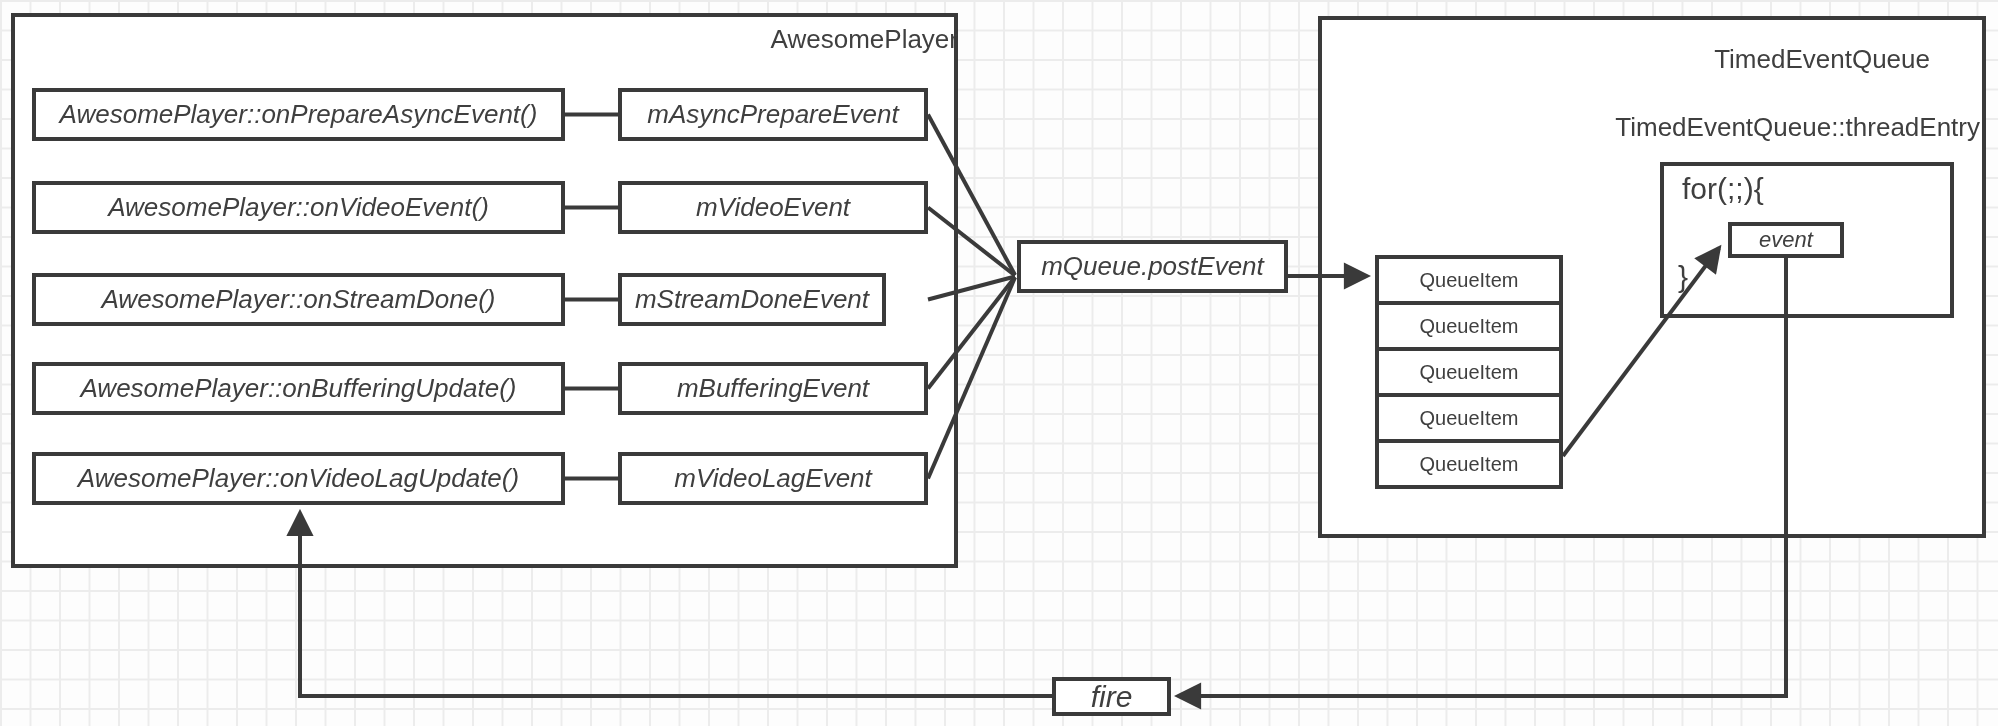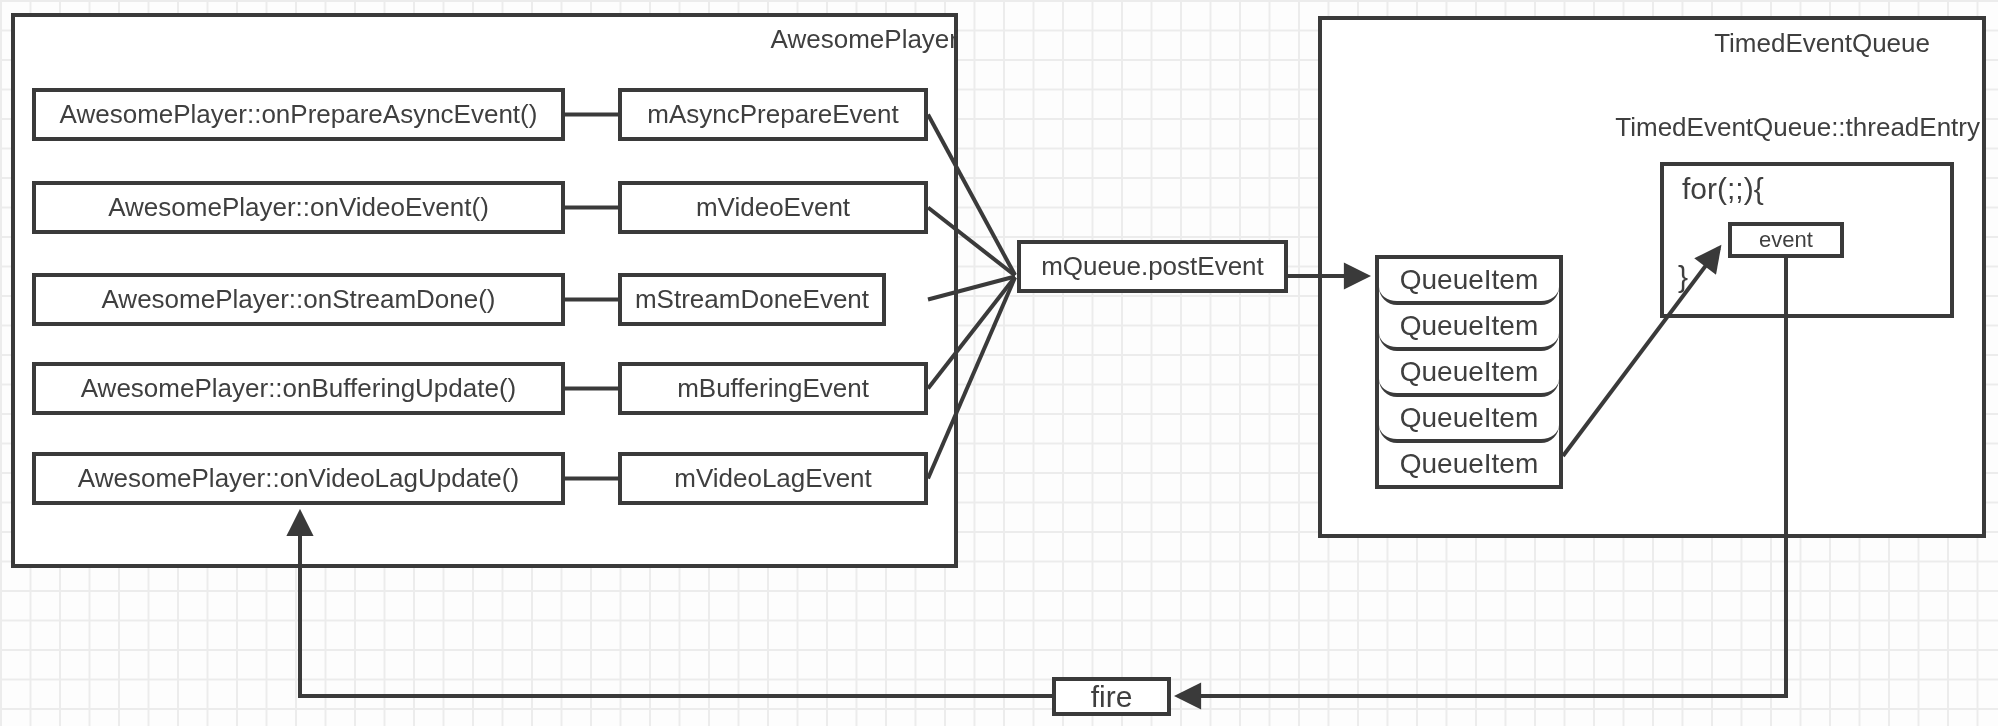--- a/index.html
+++ b/index.html
@@ -15,20 +15,21 @@
       linear-gradient(to bottom,#ececec 2px,transparent 2px);
     background-size:29.5px 29.5px;
   }
   .box{
     position:absolute;
     box-sizing:border-box;
     background:#ffffff;
     border:4px solid #3a3a3a;
     display:flex;align-items:center;justify-content:center;
     z-index:2;
+    font-style:italic;
   }
   .groupbox{
     position:absolute;
     box-sizing:border-box;
     background:#ffffff;
     border:4px solid #3a3a3a;
     z-index:1;
   }
   .lbl{
     position:absolute;
@@ -45,21 +46,21 @@
     position:absolute;z-index:3;
     font-size:30px;line-height:34px;white-space:nowrap;
   }
   .stack{
     position:absolute;left:1375px;top:255px;width:188px;height:234px;
     box-sizing:border-box;border:4px solid #3a3a3a;background:#fff;
     display:flex;flex-direction:column;z-index:2;
   }
   .cell{
     flex:1;display:flex;align-items:center;justify-content:center;
-    border-bottom:4px solid #3a3a3a;font-size:28px;border-radius:18px;
+    border-bottom:4px solid #3a3a3a;font-size:20px;
   }
   .cell:last-child{border-bottom:none;}
   .wires{position:absolute;left:0;top:0;z-index:10;pointer-events:none;}
 </style>
 </head>
 <body>
 
 <div class="canvas">
 
   <div class="groupbox" style="left:11px;top:13px;width:947px;height:555px"></div>
@@ -95,21 +96,21 @@
     </div>
   <div class="box" style="left:618px;top:452px;width:310px;height:53px">
     <span>mVideoLagEvent</span>
     </div>
 
   <div class="box" style="left:1017px;top:240px;width:271px;height:53px">
     <span>mQueue.postEvent</span>
     </div>
 
   <div class="groupbox" style="left:1318px;top:16px;width:668px;height:522px"></div>
-  <div class="lbl" style="left:1318px;top:28px;width:612px">TimedEventQueue</div>
+  <div class="lbl" style="left:1318px;top:44px;width:612px">TimedEventQueue</div>
   <div class="lbl" style="left:1560px;top:112px;width:420px">TimedEventQueue::threadEntry</div>
 
   <div class="stack">
     <div class="cell">QueueItem</div>
     <div class="cell">QueueItem</div>
     <div class="cell">QueueItem</div>
     <div class="cell">QueueItem</div>
     <div class="cell">QueueItem</div>
   </div>
 

